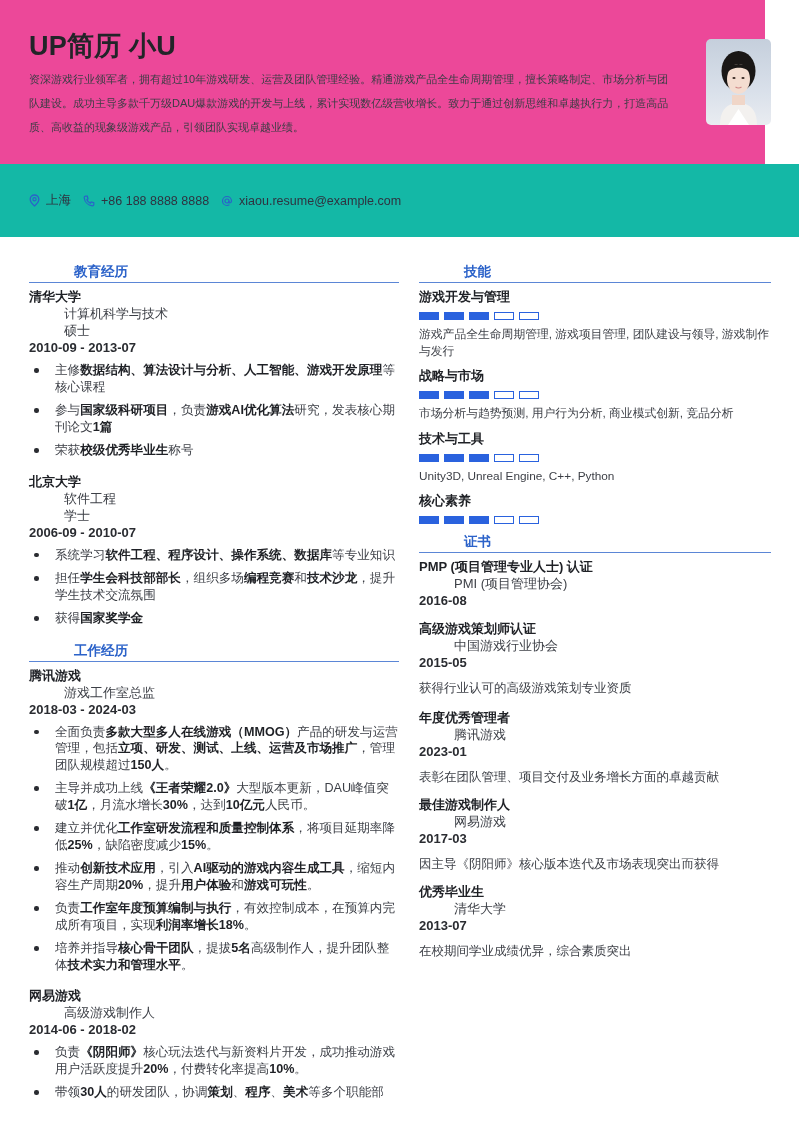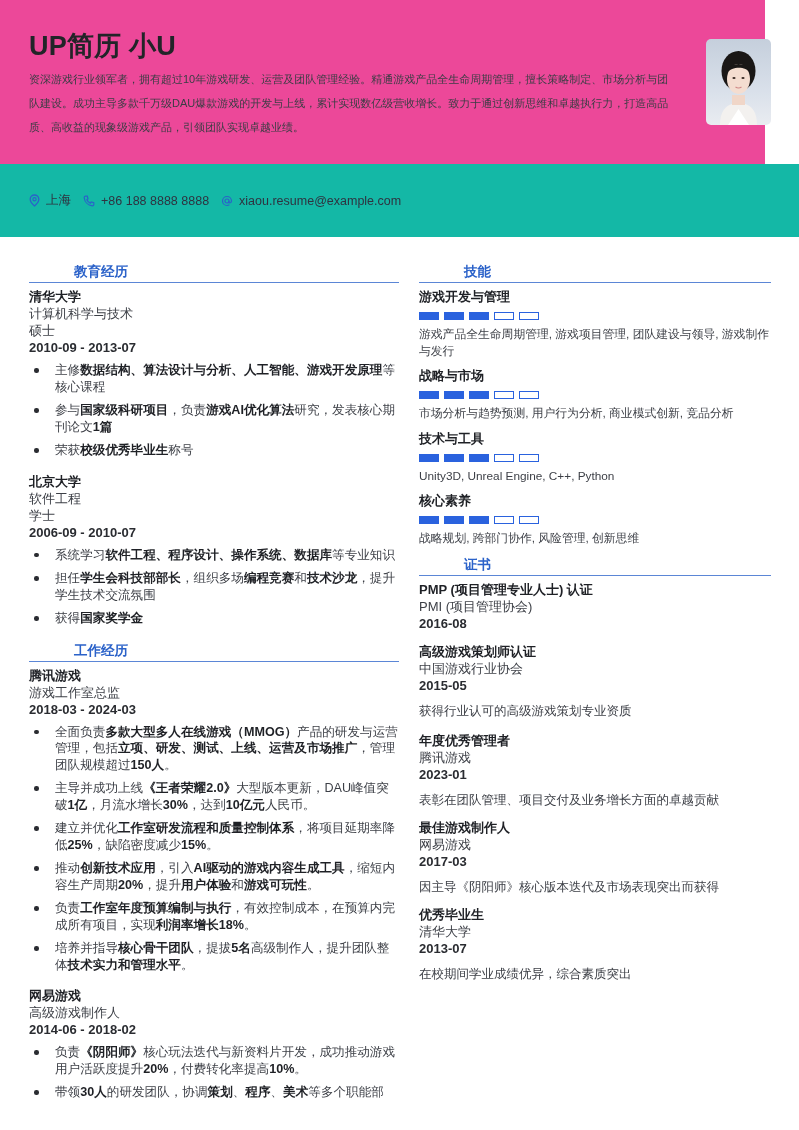--- a/index.html
+++ b/index.html
@@ -16,21 +16,21 @@
   .contact-item { display: flex; align-items: center; margin-right: 12px; }
   .contact-item svg { margin-right: 6px; }
 
   .col { position: absolute; top: 262px; }
   .col-left { left: 29px; width: 370px; }
   .col-right { left: 419px; width: 352px; }
 
   .section-title { font-size: 13.5px; font-weight: bold; color: #2b62c9; padding-bottom: 1px; border-bottom: 1.5px solid #5b86d6; margin-bottom: 5px; height: 21px; line-height: 19px; padding-left: 45px; }
 
   .entry-title { font-size: 13px; font-weight: bold; color: #1f2126; line-height: 17px; }
-  .entry-sub { font-size: 13px; color: #3c3f46; line-height: 17px; }
+  .entry-sub { font-size: 13px; color: #3c3f46; line-height: 17px; margin-left: 35px; }
   .entry-date { font-size: 13px; font-weight: bold; color: #2a2c31; line-height: 18px; }
   .entry-desc { font-size: 12.5px; color: #3c3f46; line-height: 17px; margin-top: 8px; }
 
   ul.bullets { list-style: none; margin-top: 5px; }
   ul.bullets li { position: relative; padding-left: 26px; font-size: 12.6px; line-height: 16.5px; color: #3c3f46; margin-bottom: 7px; }
   ul.bullets li::before { content: ""; position: absolute; left: 5px; top: 6px; width: 4.5px; height: 4.5px; border-radius: 50%; background: #2a2c31; }
   ul.bullets li b { color: #1f2126; font-weight: bold; }
 
   .edu-block, .work-block { margin-bottom: 14px; }
   .skill-block { margin-bottom: 8px; }
@@ -184,21 +184,20 @@
         </div>
         <div class="skill-block">
           <div class="skill-name">核心素养</div>
           <div class="skill-bar">
             <span class="filled"></span>
             <span class="filled"></span>
             <span class="filled"></span>
             <span></span>
             <span></span>
           </div>
-          <div class="skill-desc">战略规划, 跨部门协作, 风险管理, 创新思维</div>
         </div>
       </div>
   </div>
   <div style="margin-top:6px;">
     <div class="section-title">证书</div>
     <div id="cert-list">
         <div class="cert-block">
           <div class="entry-title">PMP (项目管理专业人士) 认证</div>
           <div class="entry-sub">PMI (项目管理协会)</div>
           <div class="entry-date">2016-08</div>

